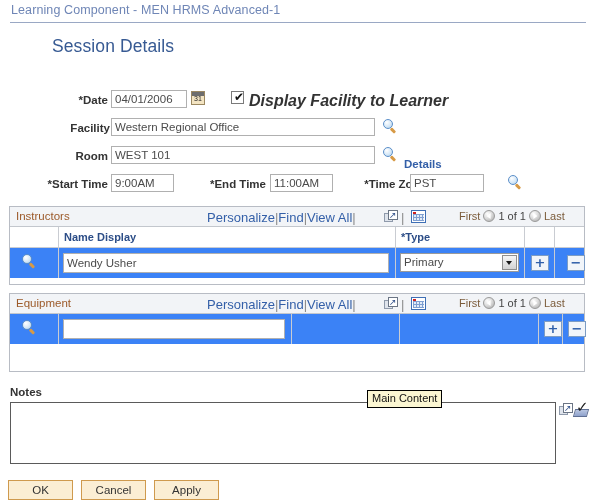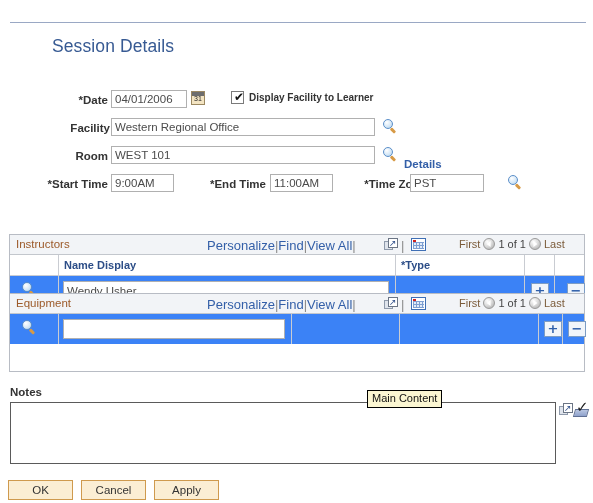--- a/index.html
+++ b/index.html
@@ -138,24 +138,25 @@
   .cbox .tick {
     position: absolute;
     left: 2px; top: -1px;
     font-size: 12px;
     line-height: 13px;
     color: #111;
     font-family: "DejaVu Sans", sans-serif;
   }
   .cbox-label {
     position: absolute;
-    font-size: 10px;
+    font-size: 16px;
     font-weight: bold;
     color: #333;
     white-space: nowrap;
+    font-style: italic;
   }
 
   .link {
     position: absolute;
     font-size: 11.5px;
     font-weight: bold;
     color: #335fa8;
     white-space: nowrap;
     cursor: pointer;
   }
@@ -428,20 +429,21 @@
     font-size: 11.5px;
     text-align: center;
     line-height: 18px;
     cursor: pointer;
   }
 </style>
 </head>
 <body>
 
 <div class="page-header">
+  <div class="page-header-title">Learning Component - MEN HRMS Advanced-1</div>
   <div class="page-header-rule"></div>
 </div>
 
 <div class="section-title">Session Details</div>
 
 <div class="flabel" style="left:38px; top:94px; width:70px;">*Date</div>
 <input class="finput" style="left: 111px; top: 90px; width: 76px;" value="04/01/2006">
 <div class="cal-icon" style="left:191px; top:91px;">
   <div class="bar"></div>
   <div class="num">31</div>
@@ -473,21 +475,21 @@
 <div class="flabel" style="left:196px; top:178px; width:70px;">*End Time</div>
 <input class="finput" style="left: 270px; top: 174px; width: 63px;" value="11:00AM">
 
 <div class="flabel" style="left:352px; top:178px; width:74px;">*Time Zone</div>
 <input class="finput" style="left: 410px; top: 174px; width: 74px;" value="PST">
 <div class="mag" style="left:508px; top:175px;">
   <div class="glass"></div>
   <div class="handle"></div>
 </div>
 
-<div class="grid" style="left:9px; top:206px; width:576px; height:79px;margin-top:28px;">
+<div class="grid" style="left:9px; top:206px; width:576px; height:79px;">
 
   <div class="grid-title-bar">
     <div class="grid-title">Instructors</div>
 
     <div class="grid-tools" style="left:197px;"><span class="tlink">Personalize</span><span class="sep">|</span><span class="tlink">Find</span><span class="sep">|</span><span class="tlink">View All</span><span class="sep">|</span></div>
 
     <div class="icon-expand" style="left:374px; top:3px;">
       <div class="back"></div>
       <div class="front"></div>
       <div class="arrow">↗</div>
@@ -517,20 +519,26 @@
     <div class="vsep" style="left:514px;"></div>
     <div class="vsep" style="left:544px;"></div>
 
     <div class="mag" style="left:12px; top:6px;">
       <div class="glass"></div>
       <div class="handle"></div>
     </div>
 
     <input class="finput" style="left: 53px; top: 5px; width: 326px; height: 20px; line-height: 18px;" value="Wendy Usher">
 
+    <div class="fselect" style="left:390px; top:5px; width:119px;">
+      <span>Primary</span>
+      <span class="arrowbox">
+          <span class="tri"></span>
+        </span>
+    </div>
 
     <div class="rowbtn" style="left:521px; top:7px;">
       <span class="sym">+</span>
     </div>
     <div class="rowbtn" style="left:557px; top:7px;">
       <span class="sym">−</span>
     </div>
   </div>
 </div>
 

